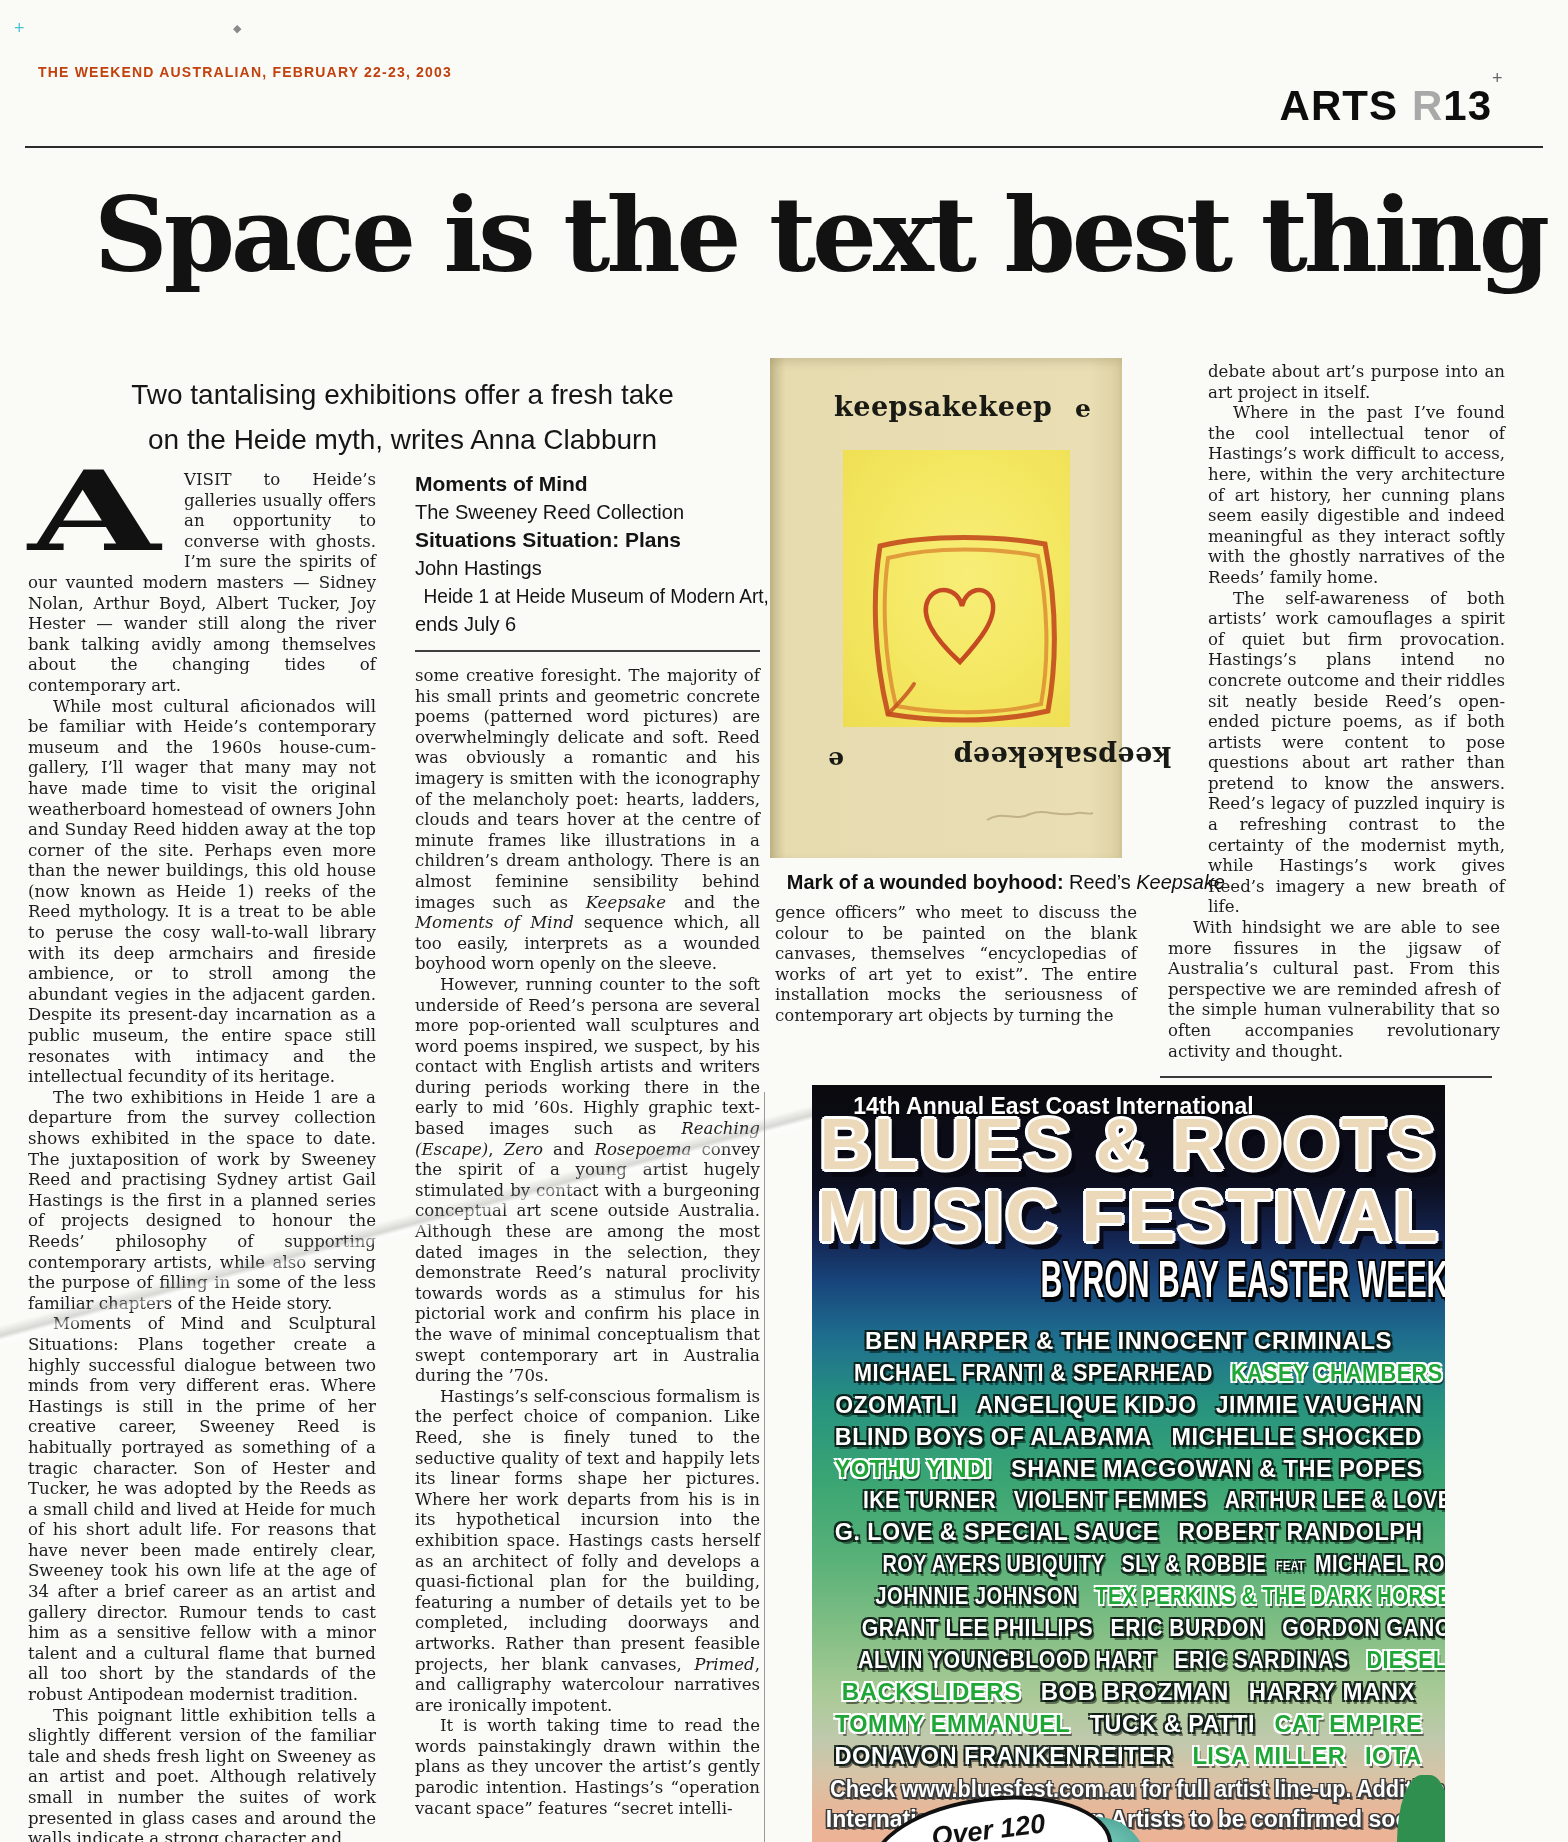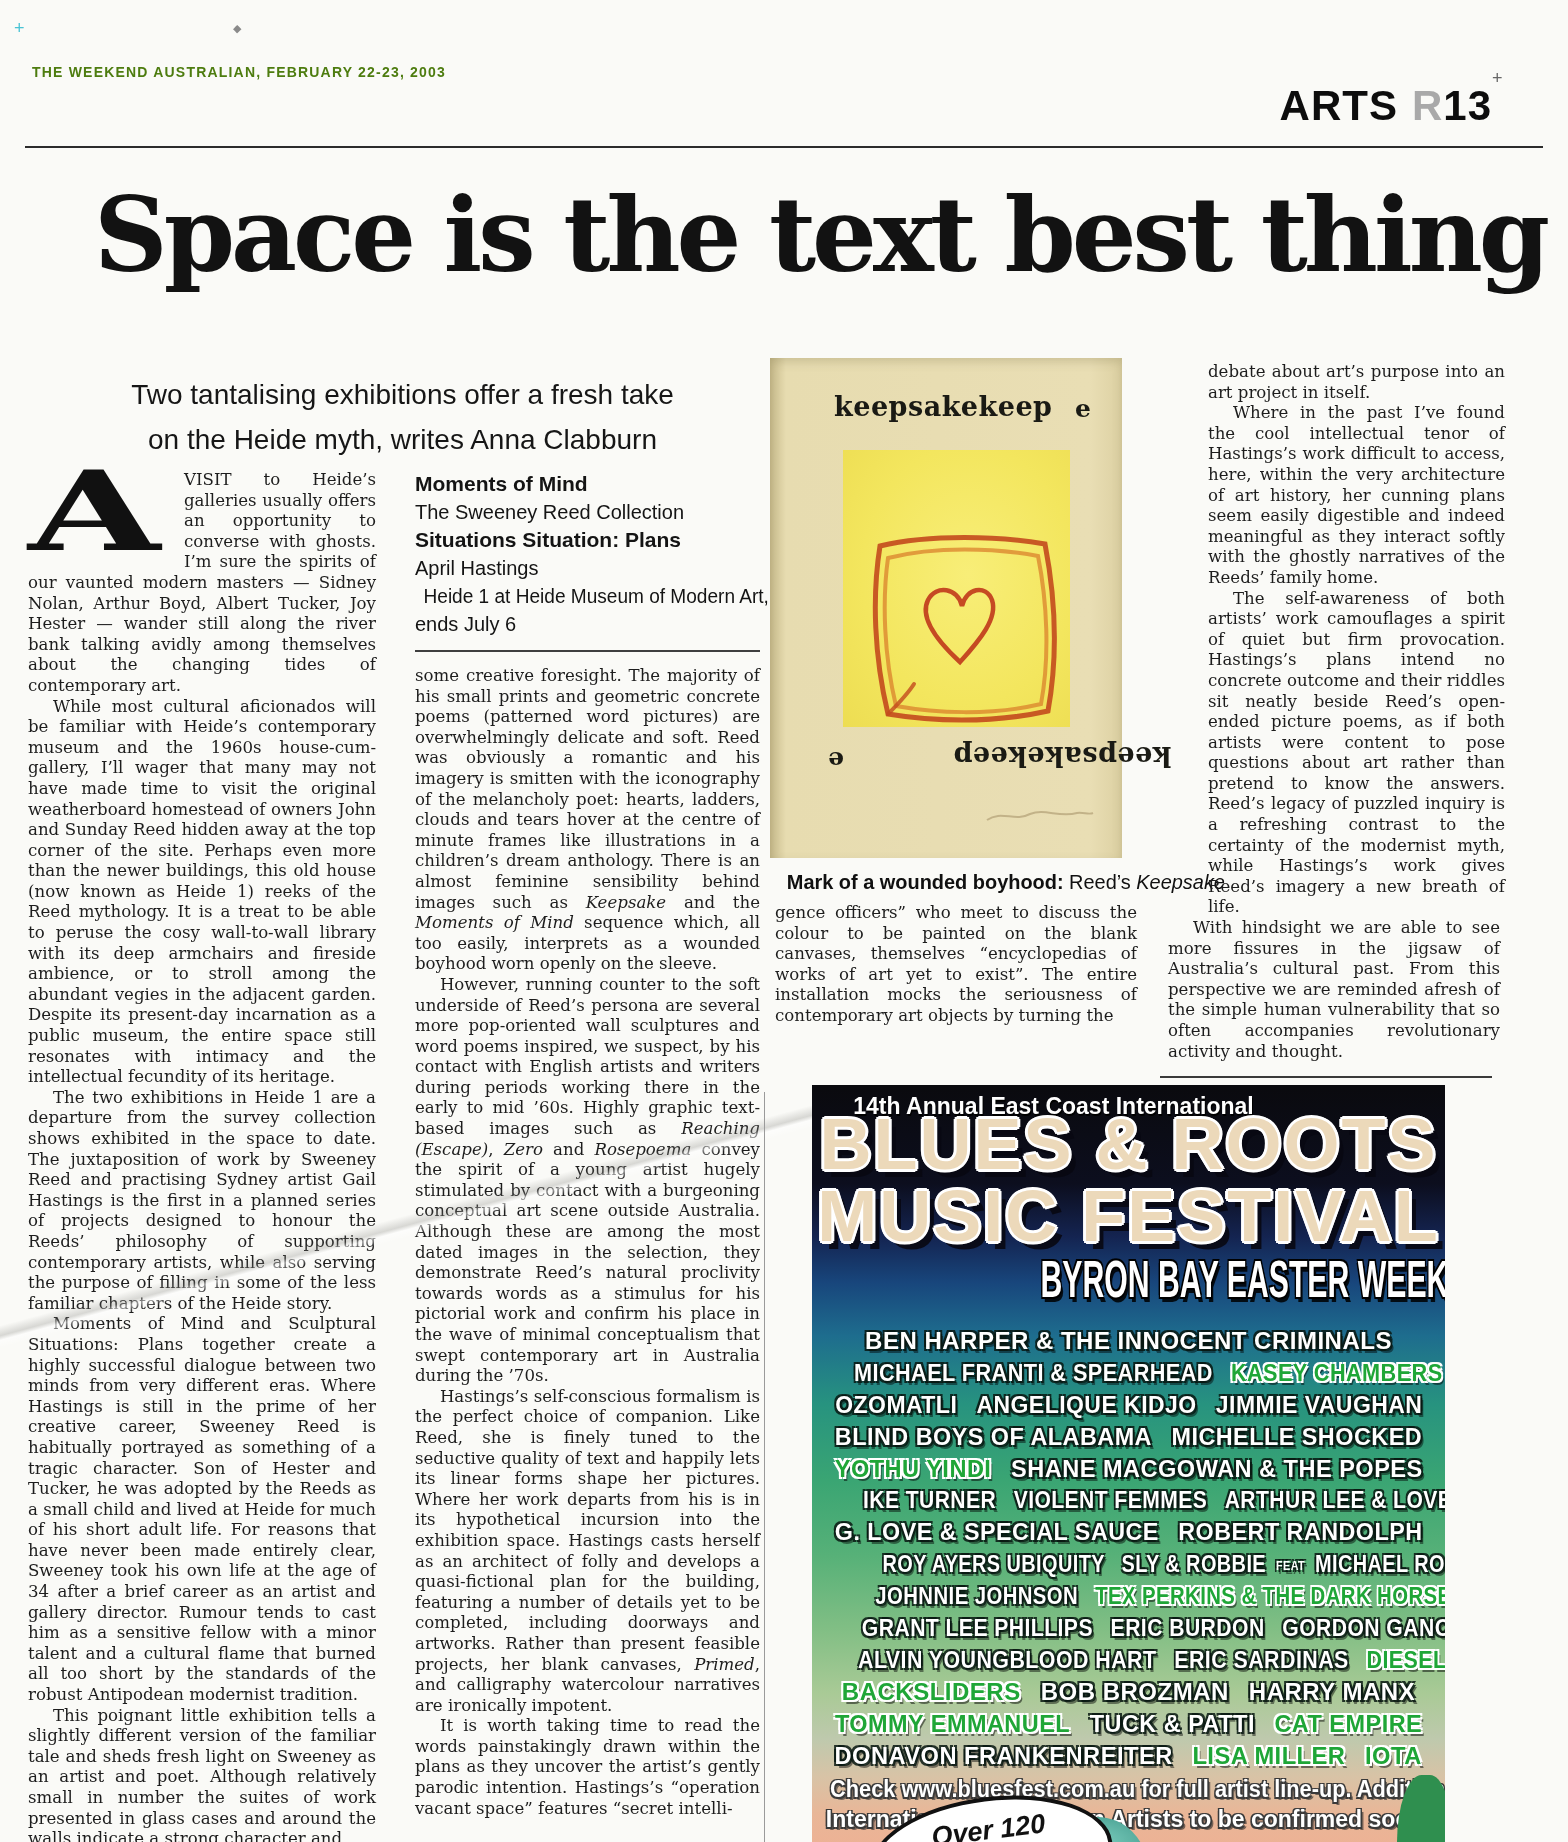--- a/index.html
+++ b/index.html
@@ -3,22 +3,22 @@
 <meta charset="utf-8">
 <style>
   html,body{margin:0;padding:0;background:#ddd;}
   .page{position:relative;width:1568px;height:1842px;margin:0 auto;background:#fafaf7;overflow:hidden;
         font-family:"Liberation Sans",sans-serif;color:#1b1b1b;}
   
   .reg{position:absolute;font-size:18px;color:#49c3d4;}
   .reg.diamond{color:#8a8a8a;font-size:11px;}
   .reg.plus2{color:#666;}
   
-  .mast{position:absolute;left:32px;top:64px;font:700 14px "Liberation Sans",sans-serif;
-        letter-spacing:1.2px;color:#4d7c0f;}
+  .mast{position:absolute;left:38px;top:64px;font:700 14px "Liberation Sans",sans-serif;
+        letter-spacing:1.2px;color:#c2410c;}
   .arts{position:absolute;right:76px;top:82px;font-weight:900;font-size:42px;letter-spacing:1px;
         font-family:"Liberation Sans",sans-serif;color:#0d0d0d;white-space:nowrap;}
   .arts .rletter{color:#a9a9a9;margin-left:14px;}
   .hrule{position:absolute;left:25px;right:25px;top:146px;border-top:2px solid #2c2c2c;}
   
   .headline{position:absolute;left:94px;top:176px;width:1380px;text-align:center;font-weight:bold;}
   .headline .fitline{display:inline-block;white-space:nowrap;font-family:"DejaVu Serif",serif;
         font-size:102px;line-height:118px;letter-spacing:-4px;color:#121212;}
   
   .standfirst{position:absolute;left:80px;top:372px;width:645px;text-align:center;
@@ -133,21 +133,21 @@
       <p class="bp ind">The two exhibitions in Heide 1 are a departure from the survey collection shows exhibited in the space to date. The juxtaposition of work by Sweeney Reed and practising Sydney artist Gail Hastings is the first in a planned series of projects designed to honour the Reeds’ philosophy of supporting contemporary artists, while also serving the purpose of filling in some of the less familiar chapters of the Heide story.</p>
       <p class="bp ind">Moments of Mind and Sculptural Situations: Plans together create a highly successful dialogue between two minds from very different eras. Where Hastings is still in the prime of her creative career, Sweeney Reed is habitually portrayed as something of a tragic character. Son of Hester and Tucker, he was adopted by the Reeds as a small child and lived at Heide for much of his short adult life. For reasons that have never been made entirely clear, Sweeney took his own life at the age of 34 after a brief career as an artist and gallery director. Rumour tends to cast him as a sensitive fellow with a minor talent and a cultural flame that burned all too short by the standards of the robust Antipodean modernist tradition.</p>
       <p class="bp ind">This poignant little exhibition tells a slightly different version of the familiar tale and sheds fresh light on Sweeney as an artist and poet. Although relatively small in number the suites of work presented in glass cases and around the walls indicate a strong character and</p>
     </div>
 
   <div class="col col2">
     <div class="infobox">
       <div class="ib-bold">Moments of Mind</div>
       <div>The Sweeney Reed Collection</div>
       <div class="ib-bold">Situations Situation: Plans</div>
-      <div>April Hastings</div>
+      <div>John Hastings</div>
       <div><span class="fitline" style="transform: scaleX(0.953); transform-origin: center center;">Heide 1 at Heide Museum of Modern Art,</span></div>
       <div>ends July 6</div>
       <hr class="ibrule">
     </div>
     <div>
         <p class="bp">some creative foresight. The majority of his small prints and geometric concrete poems (patterned word pictures) are overwhelmingly delicate and soft. Reed was obviously a romantic and his imagery is smitten with the iconography of the melancholy poet: hearts, ladders, clouds and tears hover at the centre of minute frames like illustrations in a children’s dream anthology. There is an almost feminine sensibility behind images such as <i>Keepsake</i> and the <i>Moments of Mind</i> sequence which, all too easily, interprets as a wounded boyhood worn openly on the sleeve.</p>
         <p class="bp ind">However, running counter to the soft underside of Reed’s persona are several more pop-oriented wall sculptures and word poems inspired, we suspect, by his contact with English artists and writers during periods working there in the early to mid ’60s. Highly graphic text-based images such as <i>Reaching (Escape)</i>, <i>Zero</i> and <i>Rosepoema</i> convey the spirit of a young artist hugely stimulated by contact with a burgeoning conceptual art scene outside Australia. Although these are among the most dated images in the selection, they demonstrate Reed’s natural proclivity towards words as a stimulus for his pictorial work and confirm his place in the wave of minimal conceptualism that swept contemporary art in Australia during the ’70s.</p>
         <p class="bp ind">Hastings’s self-conscious formalism is the perfect choice of companion. Like Reed, she is finely tuned to the seductive quality of text and happily lets its linear forms shape her pictures. Where her work departs from his is in its hypothetical incursion into the exhibition space. Hastings casts herself as an architect of folly and develops a quasi-fictional plan for the building, featuring a number of details yet to be completed, including doorways and artworks. Rather than present feasible projects, her blank canvases, <i>Primed</i>, and calligraphy watercolour narratives are ironically impotent.</p>
         <p class="bp ind">It is worth taking time to read the words painstakingly drawn within the plans as they uncover the artist’s gently parodic intention. Hastings’s “operation vacant space” features “secret intelli-</p>
       </div>

